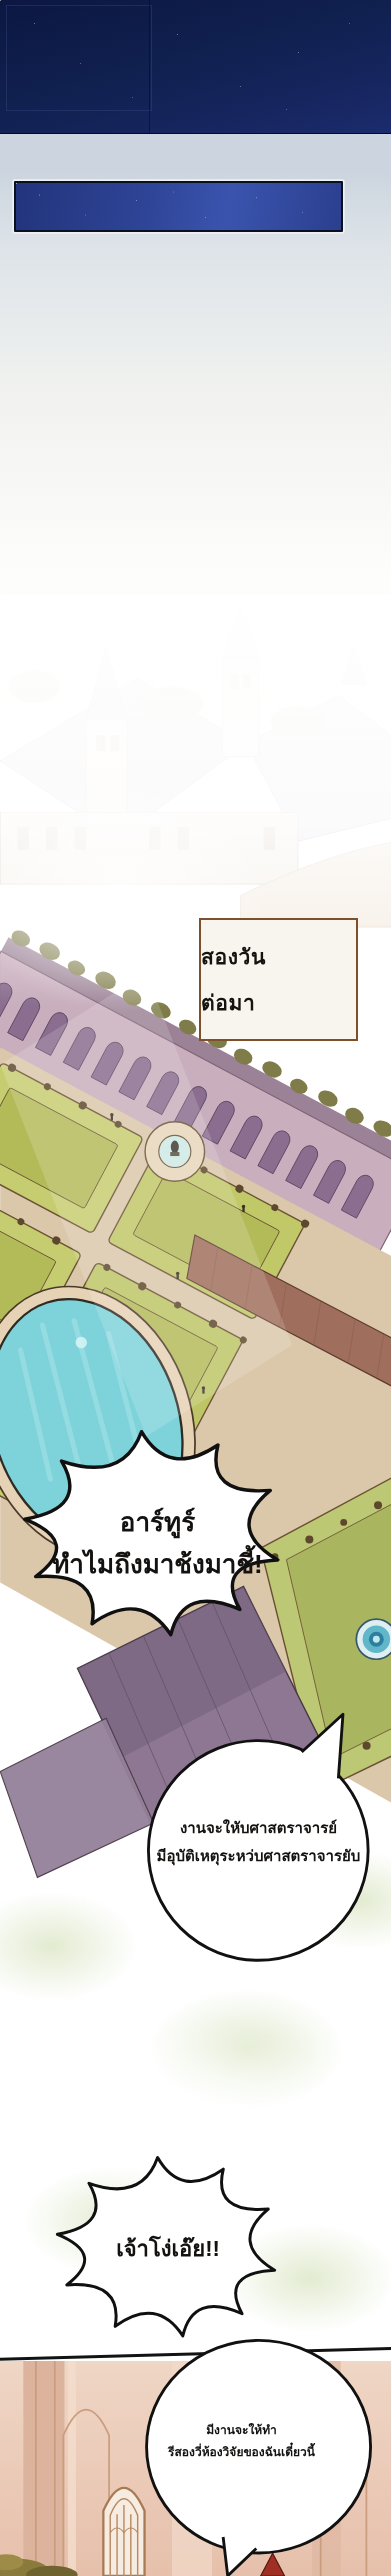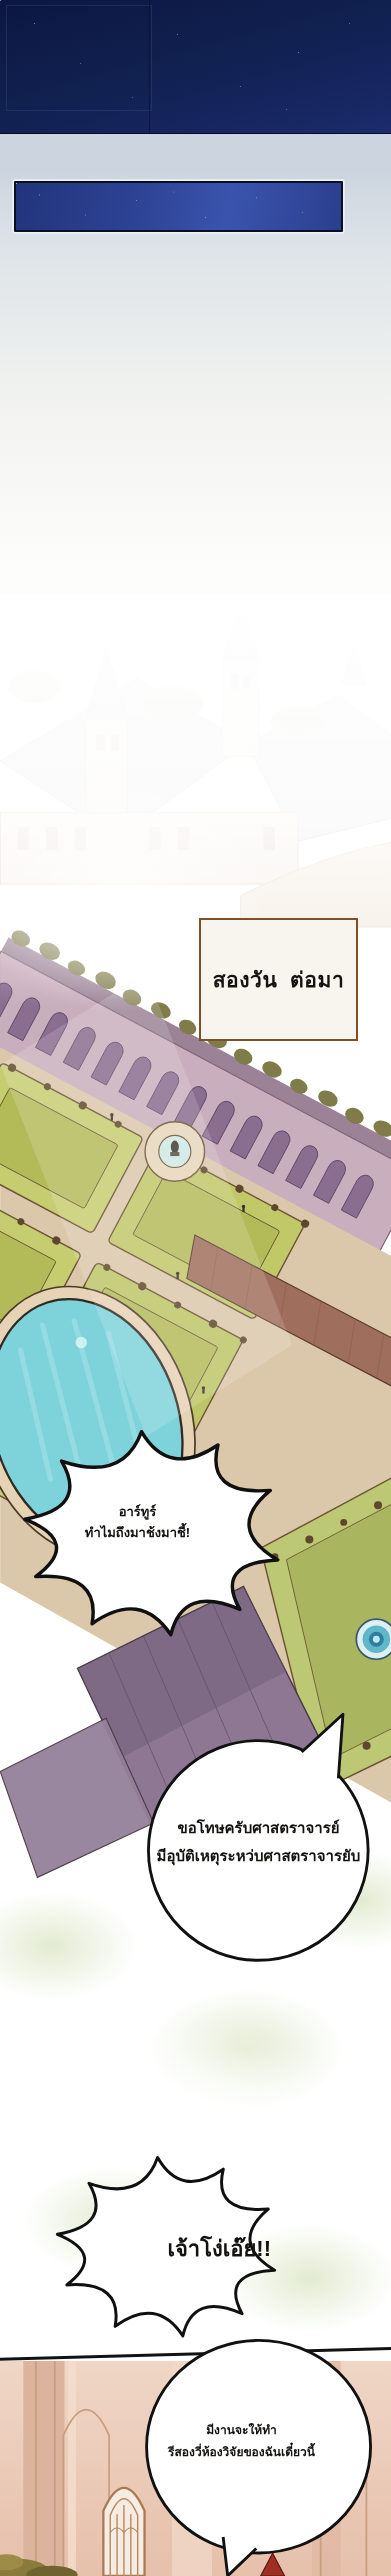--- a/index.html
+++ b/index.html
@@ -33,29 +33,29 @@
     border:2.3px solid #0b1020;border-radius:1.1px;
     box-shadow:0 0 0 1.7px #edf1f6;
   }
   .night-inset .stars{box-shadow:23px 11.4px 0 rgba(255,255,255,.6),69px 31.5px 0 rgba(255,255,255,.4),
     120px 17px 0 rgba(255,255,255,.5),189px 34px 0 rgba(255,255,255,.45),
     240px 14.3px 0 rgba(255,255,255,.5),286px 29px 0 rgba(255,255,255,.4),157px 8.6px 0 rgba(255,255,255,.35);}
   
   .caption-box{
     left:199px;top:918px;width:159px;height:123px;box-sizing:border-box;
     background:#f8f5ee;border:2.3px solid #7d4f2b;
-    display:flex;align-items:center;justify-content:center;gap:12.6px;
+    display:flex;flex-direction:column;align-items:flex-start;justify-content:center;gap:12.6px;
     font-weight:bold;font-size:21px;color:#151210;letter-spacing:0.6px;
   }
   
   .btxt{color:#141210;font-weight:bold;text-align:center;}
   .btxt div{white-space:nowrap;}
-  .bt-arthur{left:20px;top:1501px;width:235px;font-size:13px;line-height:1.62;}
+  .bt-arthur{left:40px;top:1501px;width:235px;font-size:26px;line-height:1.62;}
   .bt-apology{left:144px;top:1814px;width:229px;font-size:15px;line-height:1.85;}
-  .bt-idiot{left:65px;top:2234px;width:206px;font-size:22px;line-height:1.4;text-align:right;}
+  .bt-idiot{left:65px;top:2234px;width:206px;font-size:22px;line-height:1.4;}
   .bt-task{left:127px;top:2420px;width:229px;font-size:12px;line-height:1.8;}
   
   .interior{
     left:0;top:2361px;width:392px;height:215px;overflow:hidden;
     background:linear-gradient(180deg,#efd6c5 0%,#ecccba 45%,#e6c0ab 100%);
   }
   .panel-topline{
     left:-4.6px;top:2358px;width:401px;height:3.4px;background:#121212;
     transform:rotate(-1.6deg);transform-origin:left center;border-radius:1.7px;
   }
@@ -300,21 +300,21 @@
     <div>อาร์ทูร์</div>
     <div>ทำไมถึงมาช้งมาชี้!</div>
   </div>
 
   <svg class="abs" style="left:137px;top:1706px" width="246" height="258" viewBox="0 0 430 450">
     <circle cx="212" cy="252" r="192" fill="#ffffff" stroke="#111111" stroke-width="5"></circle>
     <polygon points="288,80 360,14 352,126" fill="#ffffff"></polygon>
     <path d="M288,80 L360,14 L352,126" fill="none" stroke="#111111" stroke-width="5" stroke-linejoin="round"></path>
   </svg>
   <div class="abs btxt bt-apology">
-    <div>ขอโทษครับศาสตราจารย์</div>
+    <div>งานจะใหับศาสตราจารย์</div>
     <div>มีอุบัติเหตุระหว่บศาสตราจารยับ</div>
   </div>
 
   <svg class="abs" style="left:49px;top:2151px" width="237" height="192" viewBox="0 0 480 380" preserveAspectRatio="none">
     <path d="M220,13 Q267,94 353,36 Q331,124 444,115 Q364,181 457,236 Q346,241 391,322 Q292,279 271,366 Q218,287 134,347 Q150,257 36,265 Q117,205 17,165 Q129,146 81,64 Q188,101 220,13 Z" fill="#ffffff" stroke="#101010" stroke-width="6" stroke-linejoin="round"></path>
   </svg>
   <div class="abs btxt bt-idiot">
     <div>เจ้าโง่เอ๊ย!!</div>
   </div>
 

